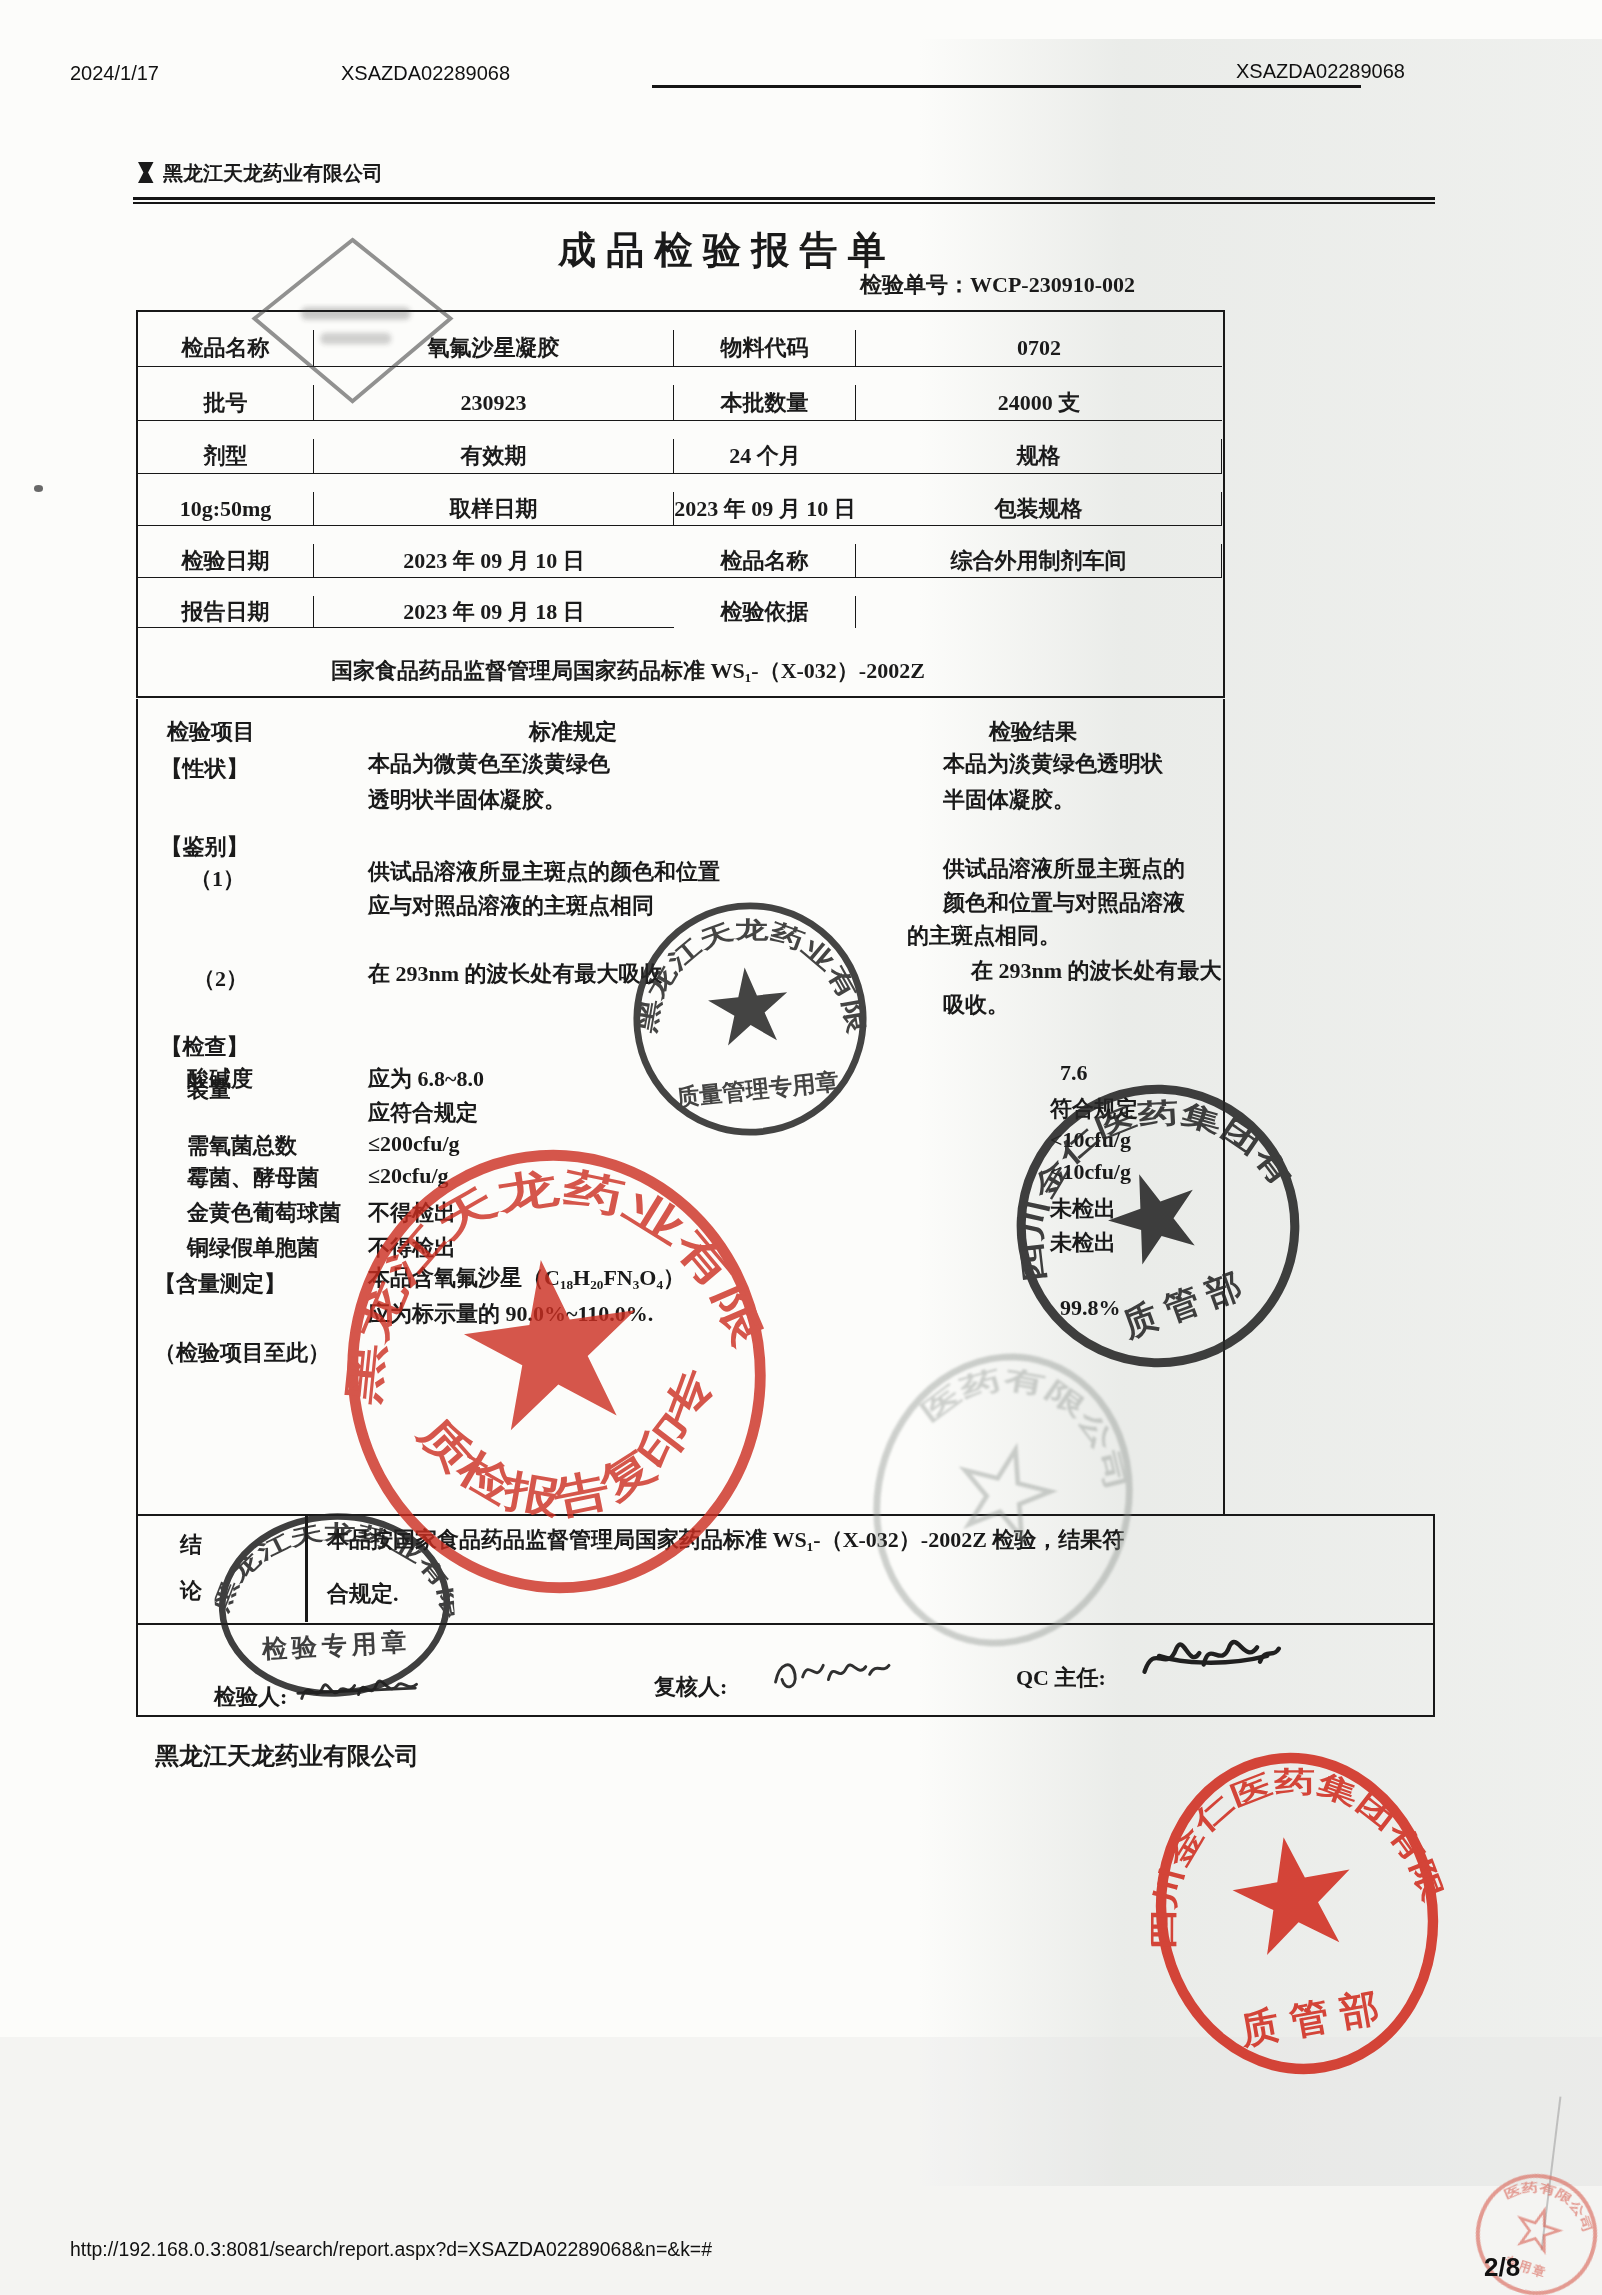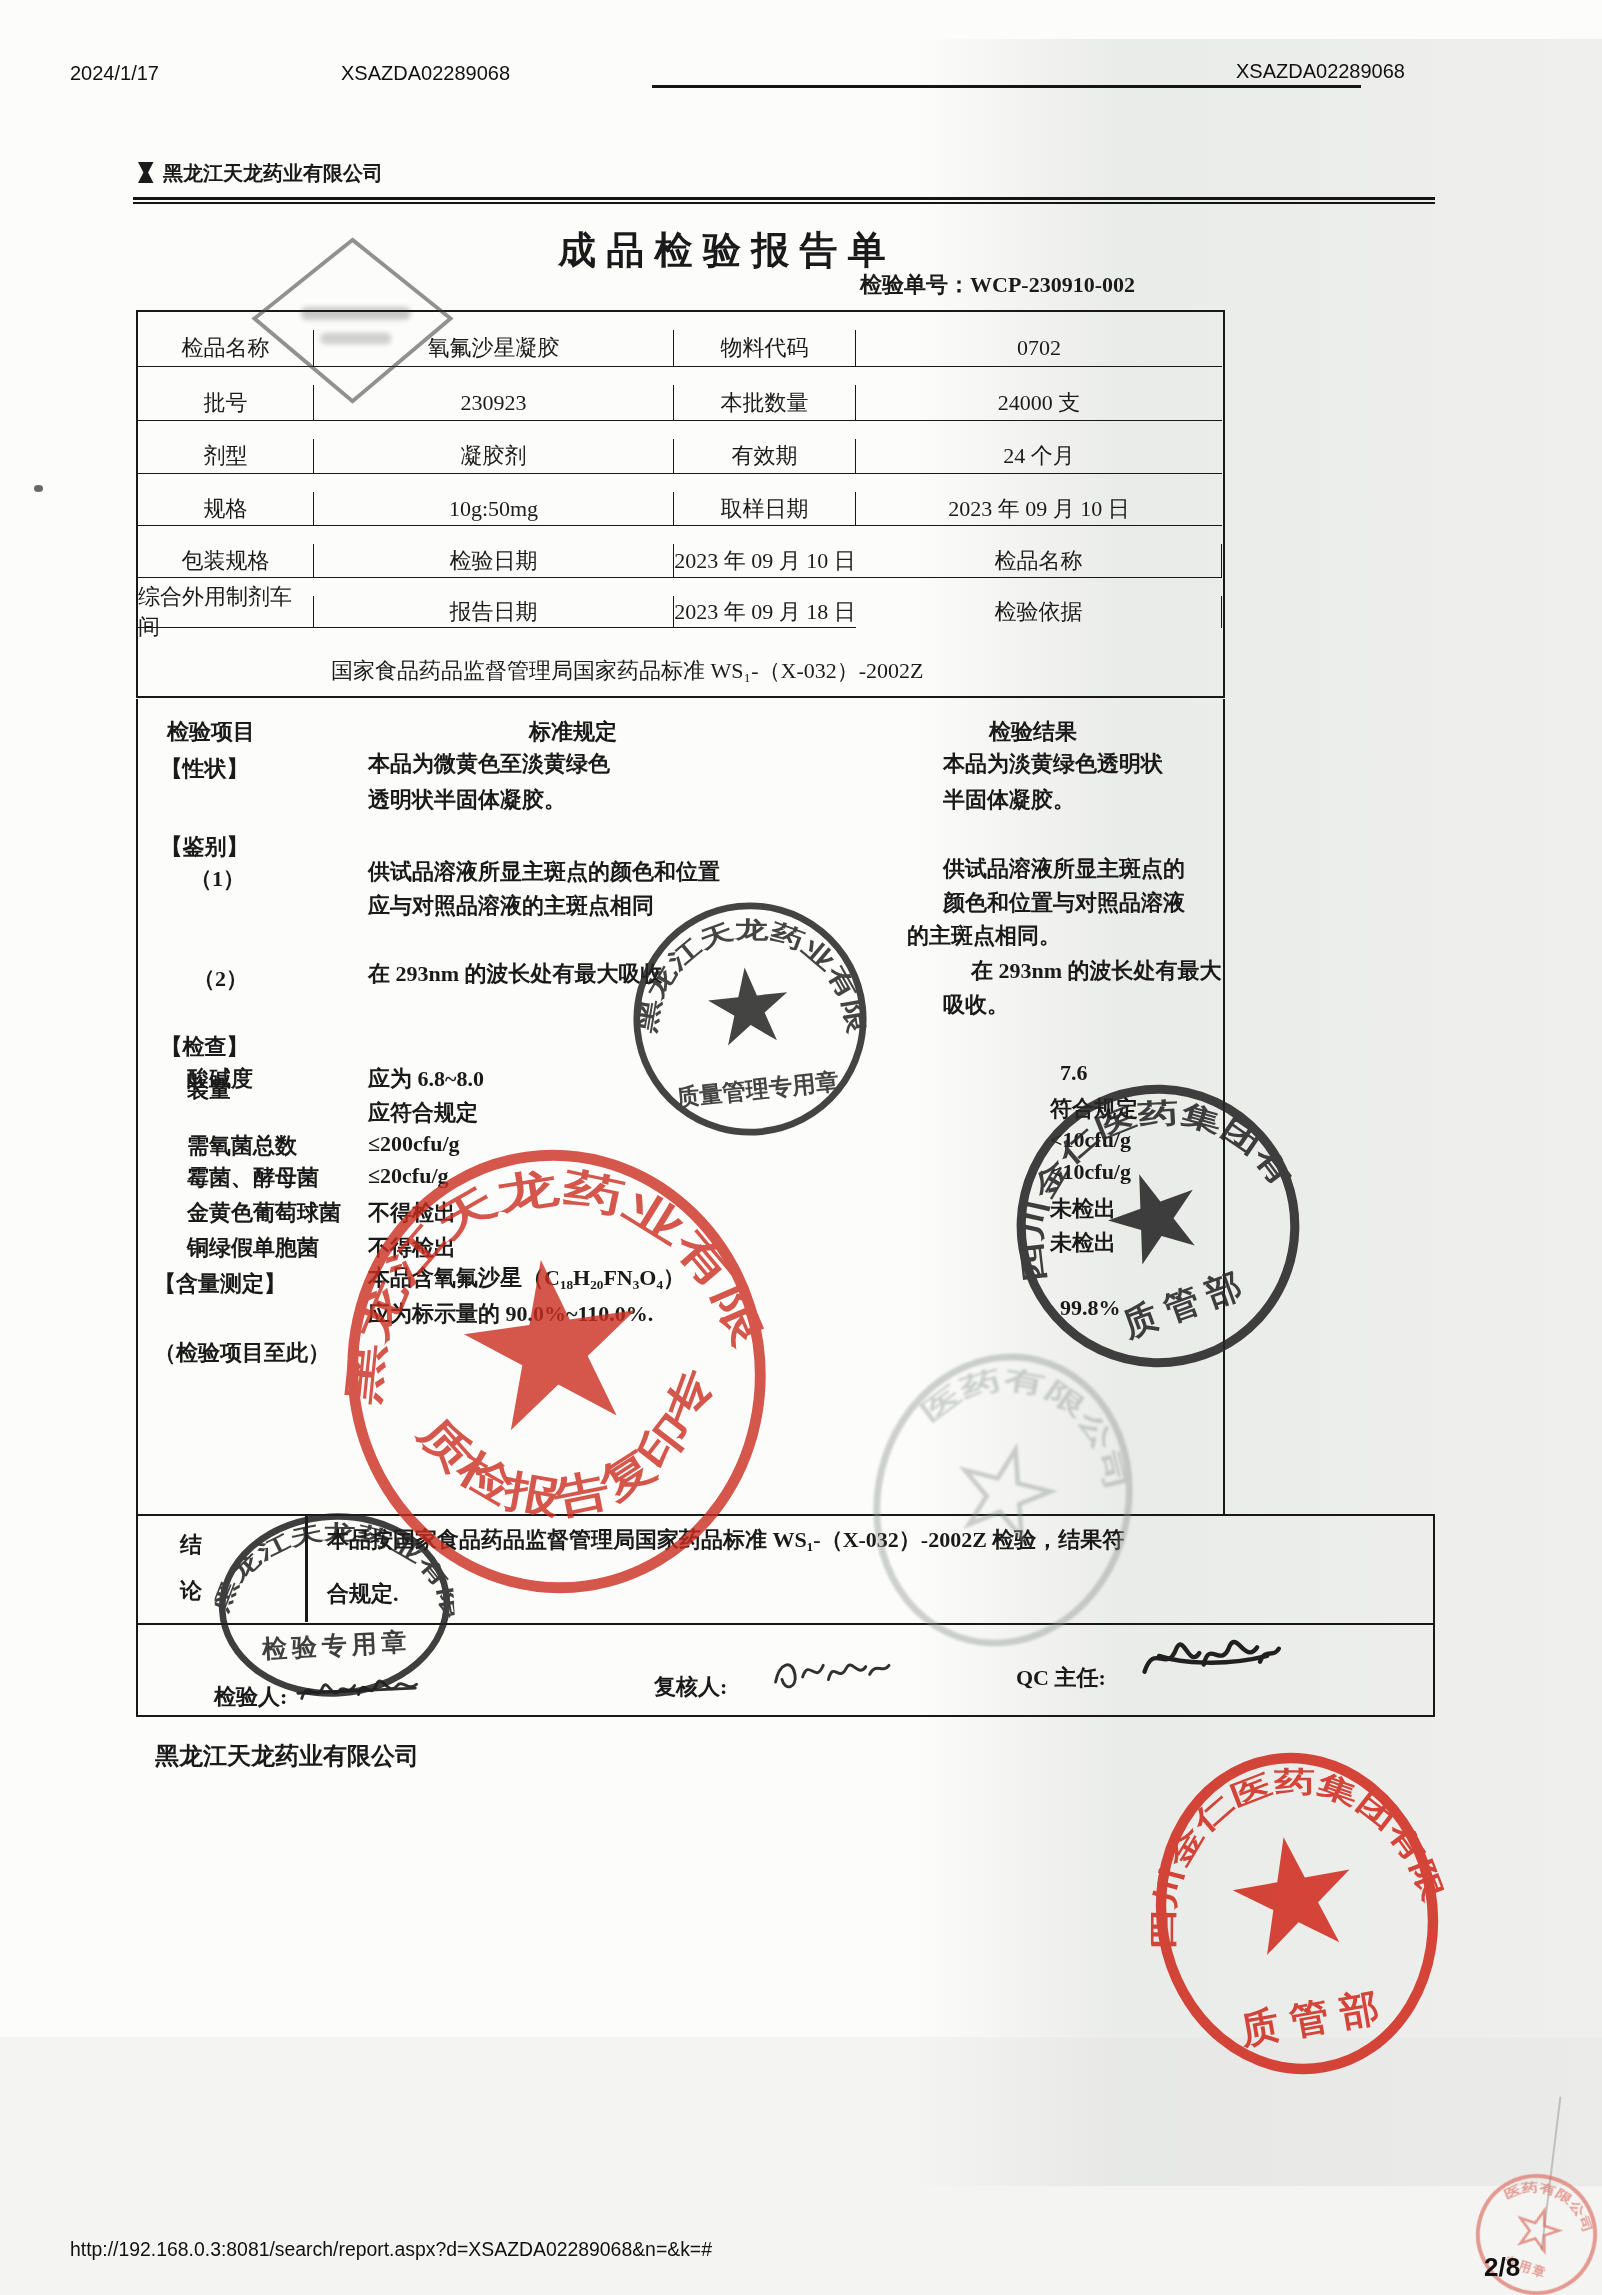--- a/index.html
+++ b/index.html
@@ -8,21 +8,21 @@
   .abs{position:absolute;}
   .t{color:#1a1a1a;font-weight:600;white-space:nowrap;z-index:5;}
   .sans{font-family:"Liberation Sans","DejaVu Sans",sans-serif;font-weight:400;}
   .wash{pointer-events:none;z-index:1;}
   .rule{background:#151515;z-index:4;}
   #info{left:136px;top:310px;width:1089px;height:388px;display:grid;
         grid-template-columns:176px 360px 182px 366px;
         grid-template-rows:55px 54px 53px 52px 52px 50px 67px;
         border:2.6px solid #181818;box-sizing:border-box;z-index:5;background:transparent;}
   .cell{border-right:1.9px solid #181818;border-bottom:1.9px solid #181818;display:flex;
-        align-items:center;justify-content:center;font-size:22px;font-weight:400;color:#1b1b1b;margin-top:18px;}
+        align-items:center;justify-content:center;font-size:22px;font-weight:700;color:#1b1b1b;margin-top:18px;}
   .cell.last{border-right:none;}
   .cell.bot{border-bottom:none;}
   .cell.basis{grid-column:2/5;justify-content:flex-start;padding-left:17px;}
   #items{left:136px;top:699px;width:1089px;height:815px;border-left:2.6px solid #181818;
          border-right:2.6px solid #181818;box-sizing:border-box;z-index:5;}
   #concl{left:136px;top:1514px;width:1299px;height:111px;border:2.6px solid #181818;
          box-sizing:border-box;z-index:5;}
   #sigband{left:136px;top:1625px;width:1299px;height:92px;border-left:2.6px solid #181818;
            border-right:2.6px solid #181818;border-bottom:2.6px solid #181818;box-sizing:border-box;z-index:5;}
   .stamp{position:absolute;pointer-events:none;}
@@ -58,21 +58,20 @@
   <div class="cell">氧氟沙星凝胶</div>
   <div class="cell">物料代码</div>
   <div class="cell last">0702</div>
 
   <div class="cell">批号</div>
   <div class="cell">230923</div>
   <div class="cell">本批数量</div>
   <div class="cell last">24000 支</div>
 
   <div class="cell">剂型</div>
-  <div class="cell">凝胶剂</div>
   <div class="cell">有效期</div>
   <div class="cell last">24 个月</div>
 
   <div class="cell">规格</div>
   <div class="cell">10g:50mg</div>
   <div class="cell">取样日期</div>
   <div class="cell last">2023 年 09 月 10 日</div>
 
   <div class="cell">包装规格</div>
   <div class="cell">检验日期</div>

